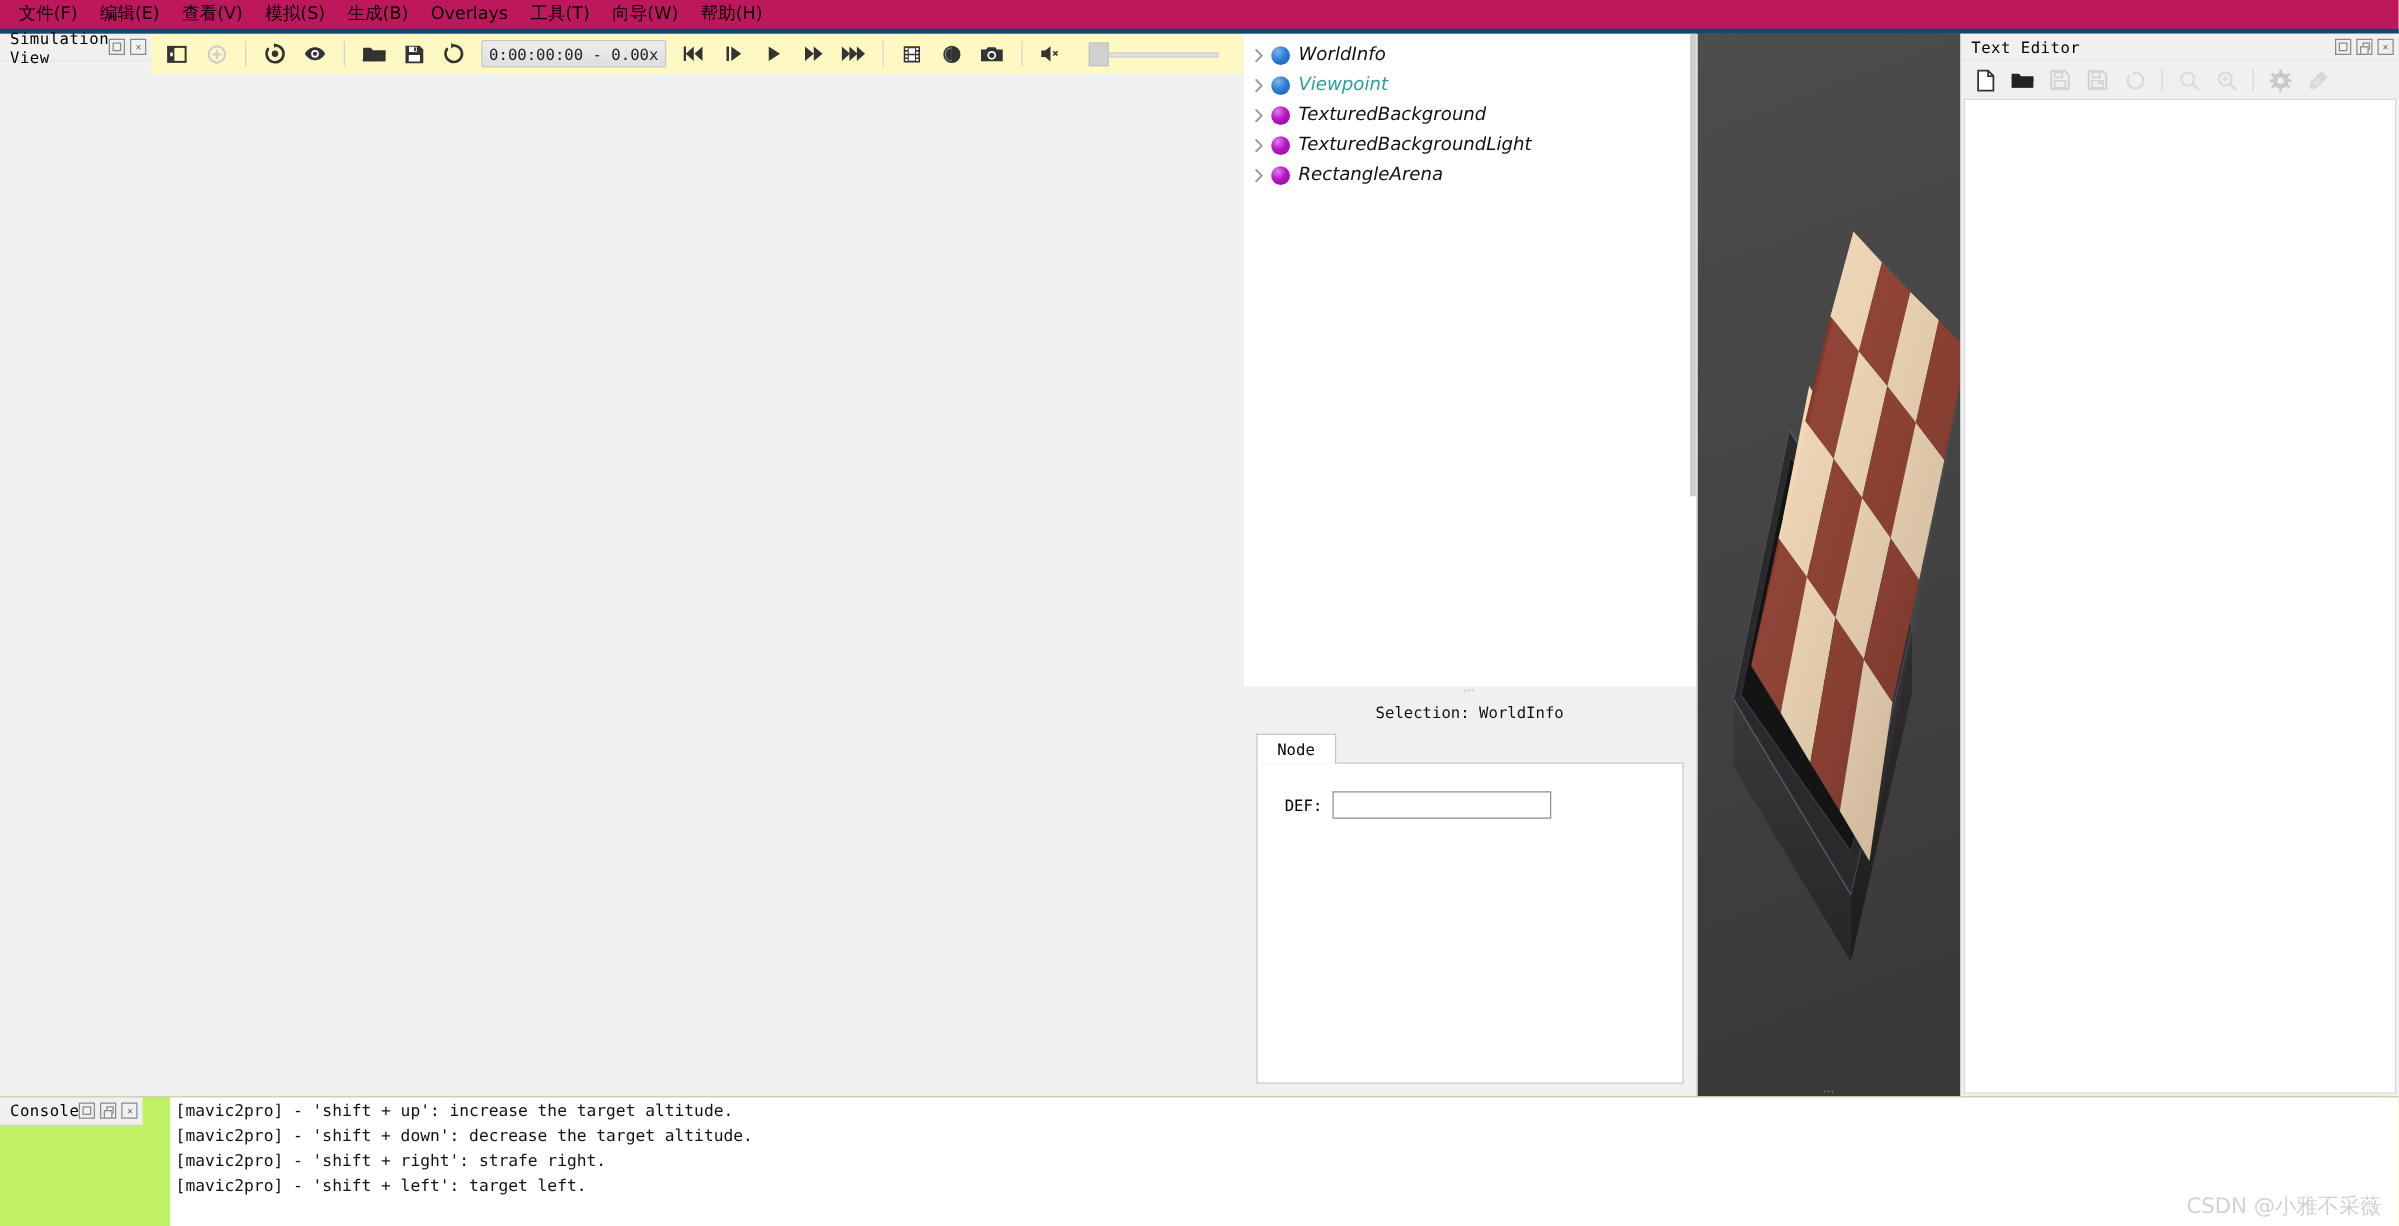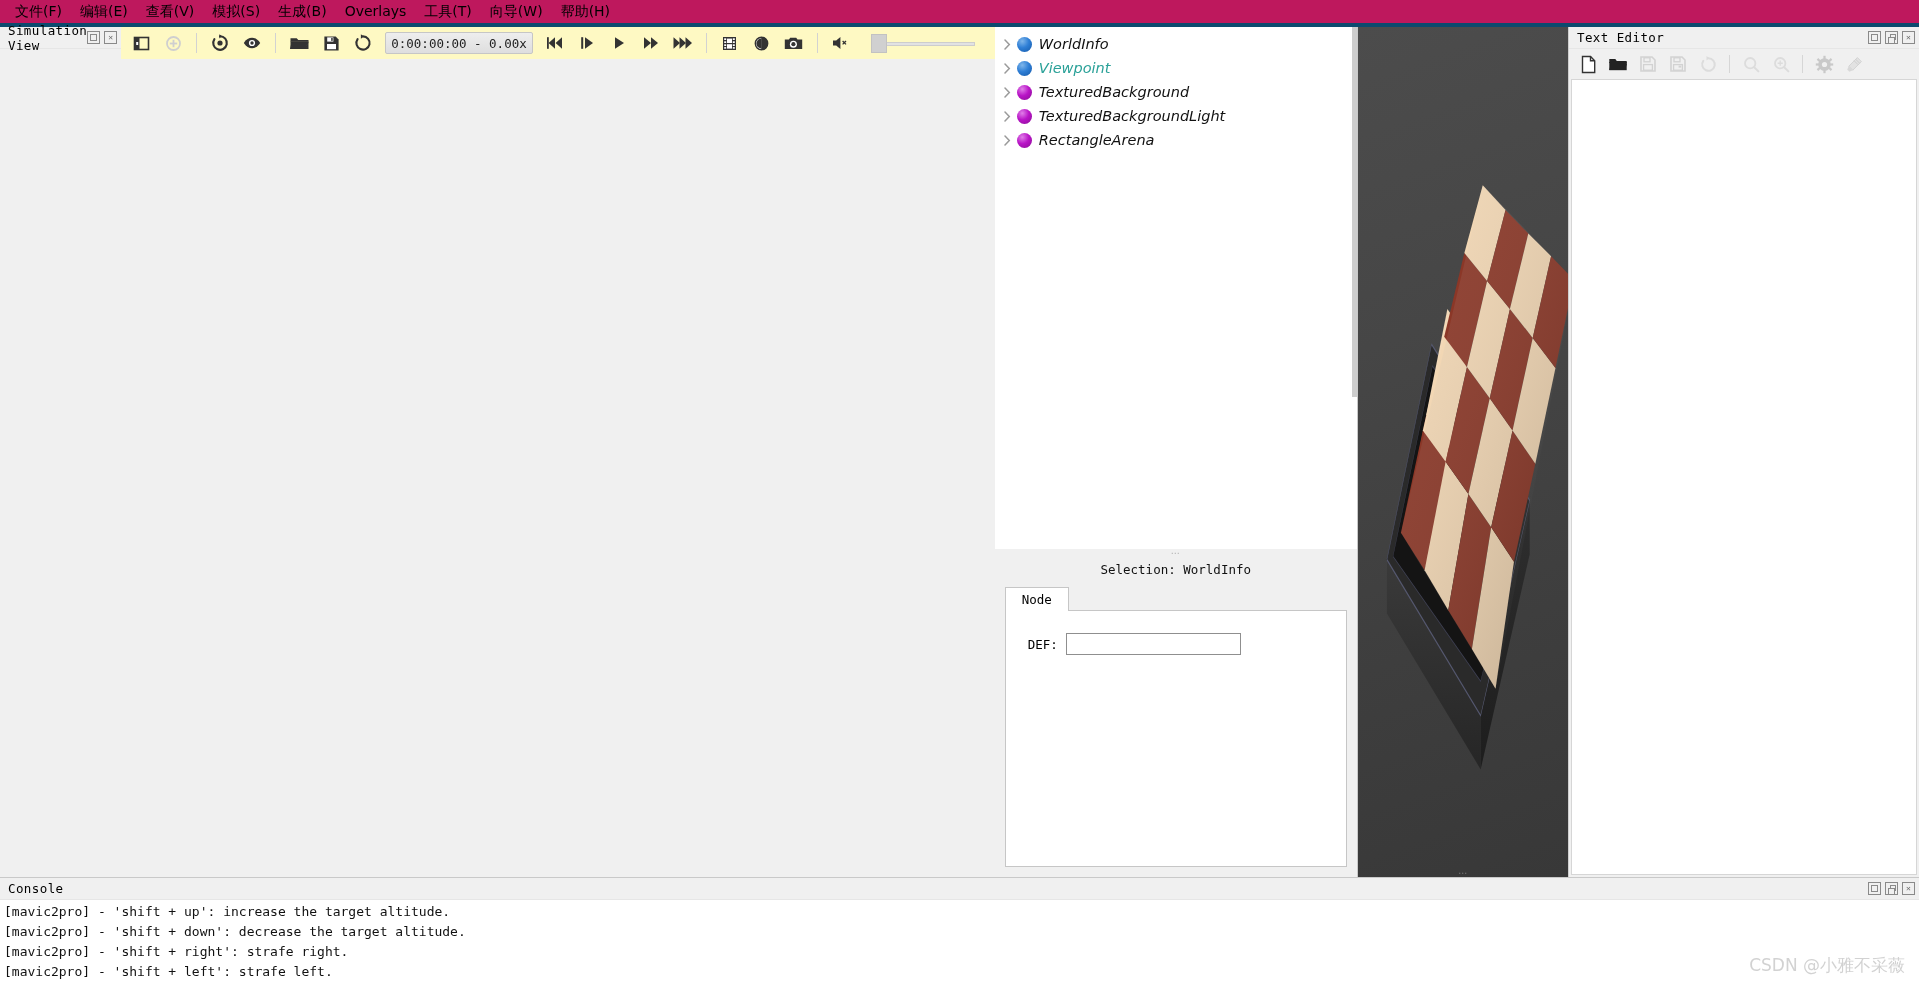--- a/index.html
+++ b/index.html
@@ -145,21 +145,21 @@
   .view3d-handle .dots { font-size: 9px; color: #8c8c8c; line-height: 4px; }
 
   
   .te-toolbar { height: 30px; flex: 0 0 30px; background: #f0f0f0; display: flex; align-items: center; padding: 0 4px; }
   .te-btn { width: 30px; height: 26px; display:flex; align-items:center; justify-content:center; cursor:pointer; border-radius:2px; }
   .te-btn.disabled { cursor: default; opacity: 1; }
   .te-sep { width: 1px; height: 18px; background: #d6d6d6; margin: 0 6px; }
   .te-area { flex: 1 1 auto; background: #fff; border: 1px solid #d6d6d6; margin: 0 2px 2px 2px; min-height: 0; }
 
   
-  .console-wrap { height: 104px; flex: 0 0 104px; display: flex; flex-direction: column; background: #15803d; border-top: 1px solid #c9c9c9; }
+  .console-wrap { height: 104px; flex: 0 0 104px; display: flex; flex-direction: row; background: #bef264; border-top: 1px solid #c9c9c9; gap: 22px; }
   .console-body {
     flex: 1 1 auto; background: #fff; overflow: hidden;
     font-family: "DejaVu Sans Mono", monospace; font-size: 13px; color: #111;
     padding: 2px 0 0 4px; line-height: 20px; position: relative;
   }
   .console-line { white-space: pre; }
   .watermark {
     position: absolute; right: 14px; bottom: 6px;
     color: #d2d2d2; font-size: 17px;
     font-family: "DejaVu Sans", sans-serif;
@@ -601,17 +601,17 @@
         <span class="wbtn">
             <span class="inner-sq2"></span>
           </span>
         <span class="wbtn">✕</span>
       </span>
     </div>
     <div class="console-body">
       <div class="console-line">[mavic2pro] - 'shift + up': increase the target altitude.</div>
       <div class="console-line">[mavic2pro] - 'shift + down': decrease the target altitude.</div>
       <div class="console-line">[mavic2pro] - 'shift + right': strafe right.</div>
-      <div class="console-line">[mavic2pro] - 'shift + left': strafe left.</div>
+      <div class="console-line">[mavic2pro] - 'shift + left': target left.</div>
       <div class="watermark">CSDN @小雅不采薇</div>
     </div>
   </div>
 </div>
 
 </body></html>

